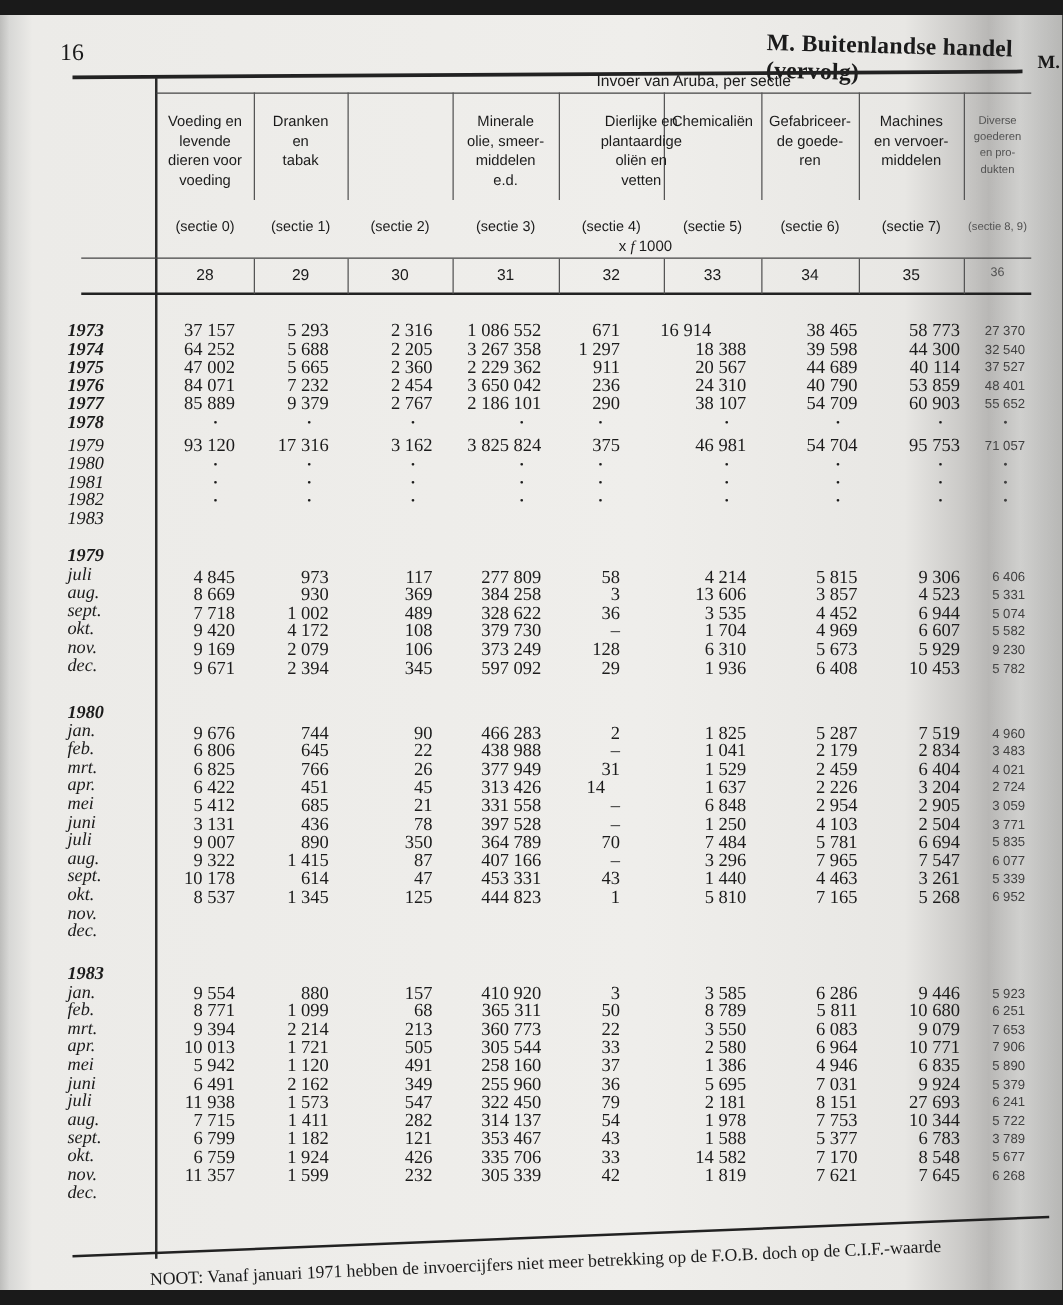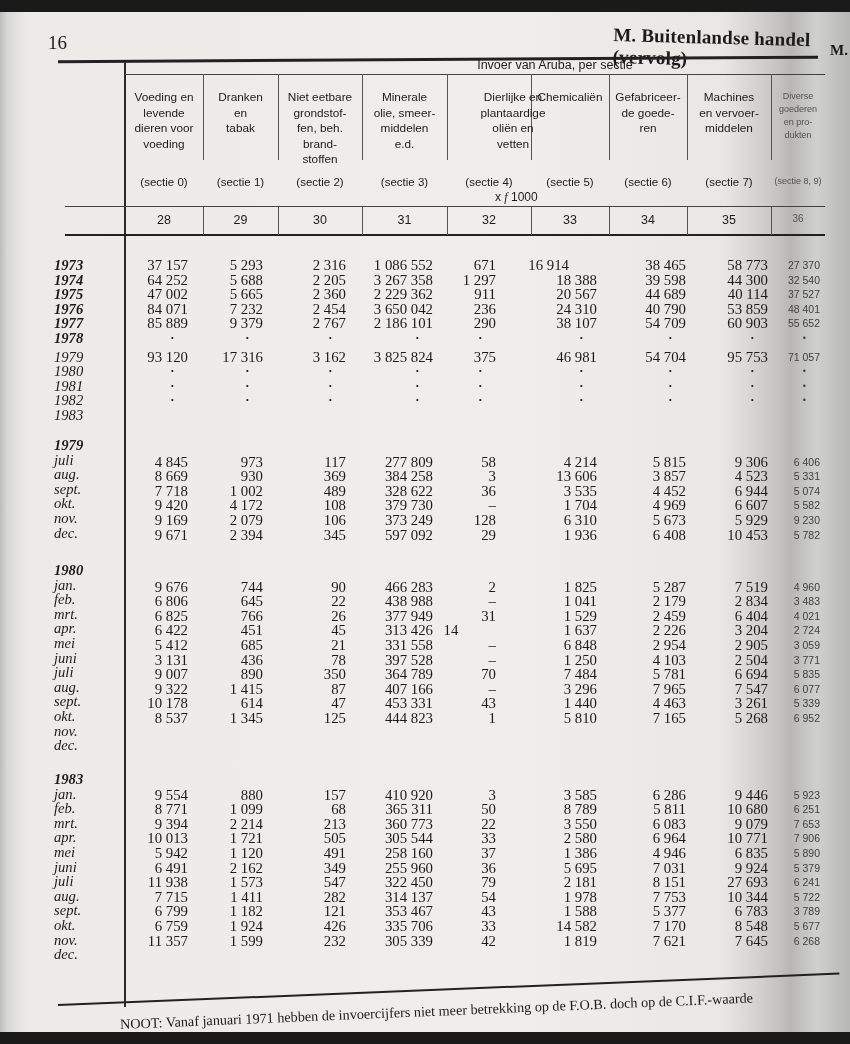--- a/index.html
+++ b/index.html
@@ -73,27 +73,20 @@
     </div>
     <div class="sectie" style="left: 0px; width: 78px;">(sectie 0)</div>
     <div class="colnum" style="left: 0px; width: 78px;">28</div>
     <div class="colhead" style="left: 78px; width: 75px;">
       <div>Dranken</div>
       <div>en</div>
       <div>tabak</div>
     </div>
     <div class="sectie" style="left: 78px; width: 75px;">(sectie 1)</div>
     <div class="colnum" style="left: 78px; width: 75px;">29</div>
-    <div class="colhead" style="left: 153px; width: 84px;">
-      <div>Niet eetbare</div>
-      <div>grondstof-</div>
-      <div>fen, beh.</div>
-      <div>brand-</div>
-      <div>stoffen</div>
-    </div>
     <div class="sectie" style="left: 153px; width: 84px;">(sectie 2)</div>
     <div class="colnum" style="left: 153px; width: 84px;">30</div>
     <div class="colhead" style="left: 237px; width: 85px;">
       <div>Minerale</div>
       <div>olie, smeer-</div>
       <div>middelen</div>
       <div>e.d.</div>
     </div>
     <div class="sectie" style="left: 237px; width: 85px;">(sectie 3)</div>
     <div class="colnum" style="left: 237px; width: 85px;">31</div>
@@ -326,21 +319,21 @@
     <div class="cell" style="top: 608.8px; left: 406px; width: 90px;">31</div>
     <div class="cell" style="top: 608.8px; left: 507px; width: 90px;">1 529</div>
     <div class="cell" style="top: 608.8px; left: 596px; width: 90px;">2 459</div>
     <div class="cell" style="top: 608.8px; left: 678px; width: 90px;">6 404</div>
     <div class="cell small" style="top: 608.8px; left: 730px; width: 90px;">4 021</div>
     <div class="row-label" style="top: 621.4px;">apr.</div>
     <div class="cell" style="top: 623.4px; left: 98px; width: 90px;">6 422</div>
     <div class="cell" style="top: 623.4px; left: 173px; width: 90px;">451</div>
     <div class="cell" style="top: 623.4px; left: 256px; width: 90px;">45</div>
     <div class="cell" style="top: 623.4px; left: 343px; width: 90px;">313 426</div>
-    <div class="cell" style="top: 623.4px; left: 406px; width: 90px; text-align: center;">14</div>
+    <div class="cell" style="top: 623.4px; left: 394px; width: 90px;">14</div>
     <div class="cell" style="top: 623.4px; left: 507px; width: 90px;">1 637</div>
     <div class="cell" style="top: 623.4px; left: 596px; width: 90px;">2 226</div>
     <div class="cell" style="top: 623.4px; left: 678px; width: 90px;">3 204</div>
     <div class="cell small" style="top: 623.4px; left: 730px; width: 90px;">2 724</div>
     <div class="row-label" style="top: 636px;">mei</div>
     <div class="cell" style="top: 638px; left: 98px; width: 90px;">5 412</div>
     <div class="cell" style="top: 638px; left: 173px; width: 90px;">685</div>
     <div class="cell" style="top: 638px; left: 256px; width: 90px;">21</div>
     <div class="cell" style="top: 638px; left: 343px; width: 90px;">331 558</div>
     <div class="cell" style="top: 638px; left: 406px; width: 90px;">–</div>

